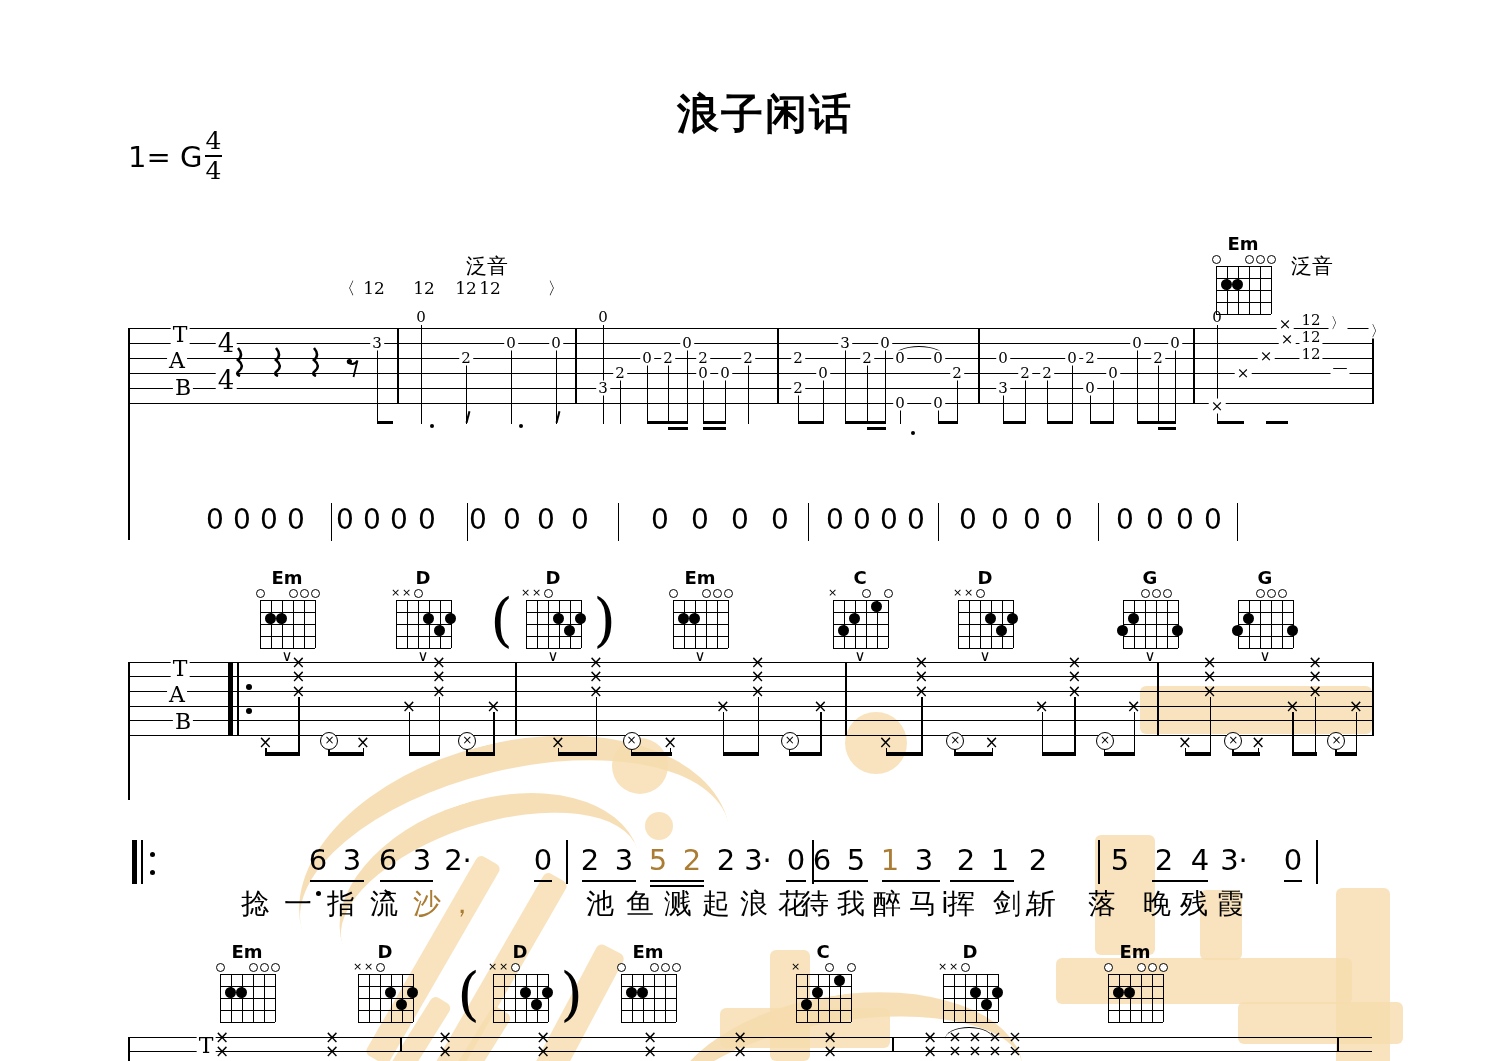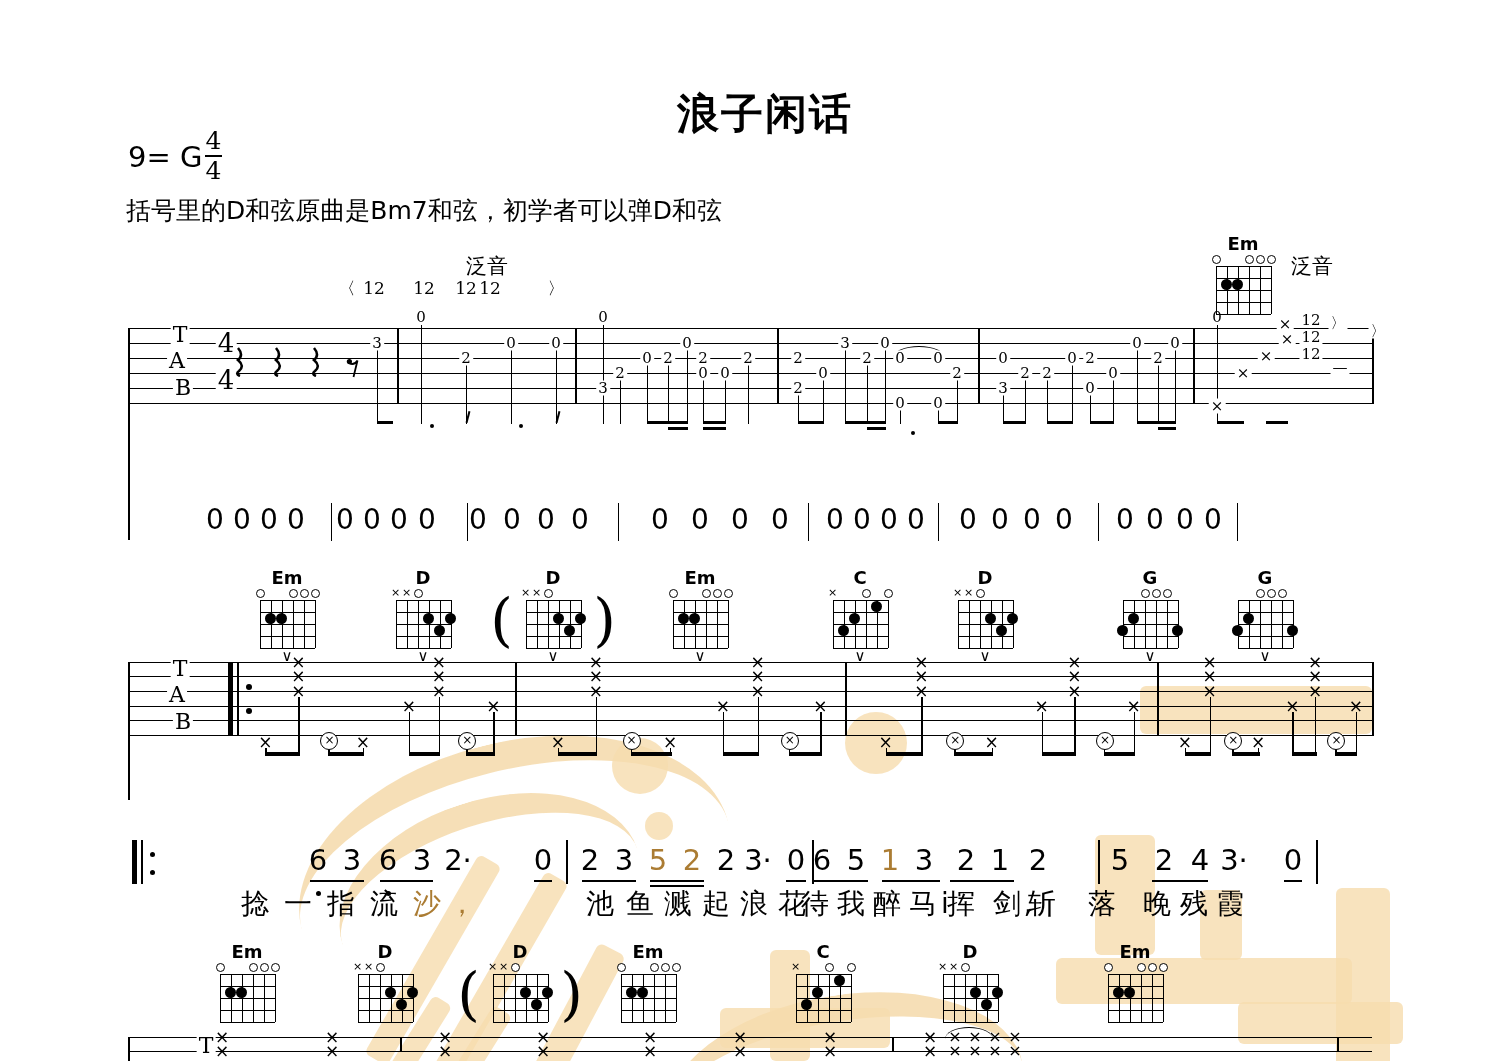--- a/index.html
+++ b/index.html
@@ -11,27 +11,26 @@
   #keyline{left:128px;top:140px;font-size:29px;}
   #frac{left:205px;top:128px;font-size:25px;text-align:center;line-height:1.05;font-family:"DejaVu Serif",serif;}
   #frac .bar{width:17px;height:2px;background:#000;margin:1px auto;}
   #noteline{left:126px;top:194px;font-size:25px;}
 </style>
 </head>
 <body>
 
 <div id="canvas">
   <div class="hdr" id="title">浪子闲话</div>
-  <div class="hdr" id="keyline">9= G</div>
+  <div class="hdr" id="keyline">1= G</div>
   <div class="hdr" id="frac">
     <div>4</div>
     <div class="bar"></div>
     <div>4</div>
   </div>
-  <div class="hdr" id="noteline">括号里的D和弦原曲是Bm7和弦，初学者可以弹D和弦</div>
 <div style="position: absolute; left: 295px; top: 742px; width: 440px; height: 240px; z-index: 1; opacity: 0.65; transform: rotate(-14deg); border-top: 28px solid rgb(242, 207, 146); border-radius: 50%;"></div>
     <div style="position: absolute; left: 335px; top: 800px; width: 310px; height: 170px; z-index: 1; opacity: 0.65; transform: rotate(-18deg); border-top: 24px solid rgb(242, 207, 146); border-radius: 50%;"></div>
     <div style="position: absolute; left: 665px; top: 995px; width: 360px; height: 170px; z-index: 1; opacity: 0.65; transform: rotate(-9deg); border-top: 26px solid rgb(242, 207, 146); border-radius: 50%;"></div>
     <div style="position: absolute; left: 420px; top: 845px; width: 26px; height: 230px; z-index: 1; opacity: 0.8; transform: rotate(30deg); background: rgb(246, 220, 174); border-radius: 6px;"></div>
     <div style="position: absolute; left: 487px; top: 862px; width: 26px; height: 230px; z-index: 1; opacity: 0.8; transform: rotate(30deg); background: rgb(246, 220, 174); border-radius: 6px;"></div>
     <div style="position: absolute; left: 560px; top: 940px; width: 30px; height: 160px; z-index: 1; opacity: 0.8; transform: rotate(28deg); background: rgb(246, 220, 174); border-radius: 6px;"></div>
     <div style="position: absolute; left: 395px; top: 990px; width: 22px; height: 140px; z-index: 1; opacity: 0.8; transform: rotate(32deg); background: rgb(246, 220, 174); border-radius: 6px;"></div>
     <div style="position: absolute; left: 455px; top: 1000px; width: 22px; height: 140px; z-index: 1; opacity: 0.8; transform: rotate(32deg); background: rgb(246, 220, 174); border-radius: 6px;"></div>
     <div style="position: absolute; left: 612px; top: 738px; width: 56px; height: 56px; z-index: 1; opacity: 0.8; background: rgb(246, 220, 174); border-radius: 50%;"></div>
     <div style="position: absolute; left: 645px; top: 812px; width: 28px; height: 28px; z-index: 1; opacity: 0.8; background: rgb(246, 220, 174); border-radius: 50%;"></div>

